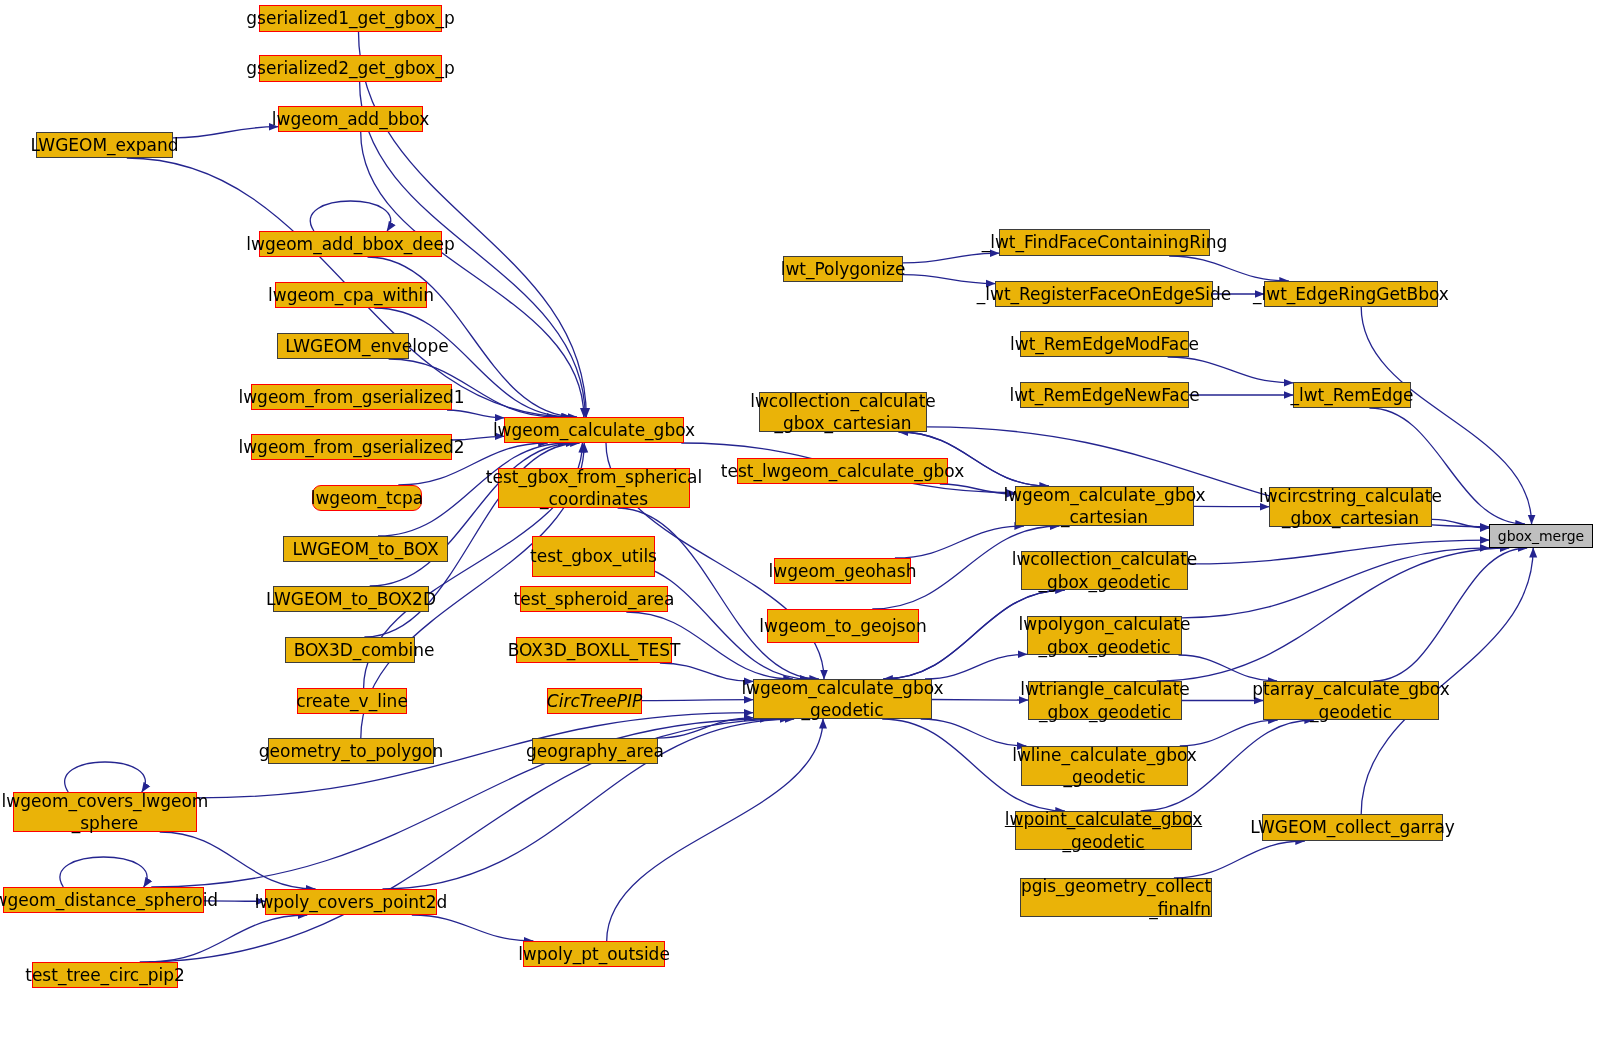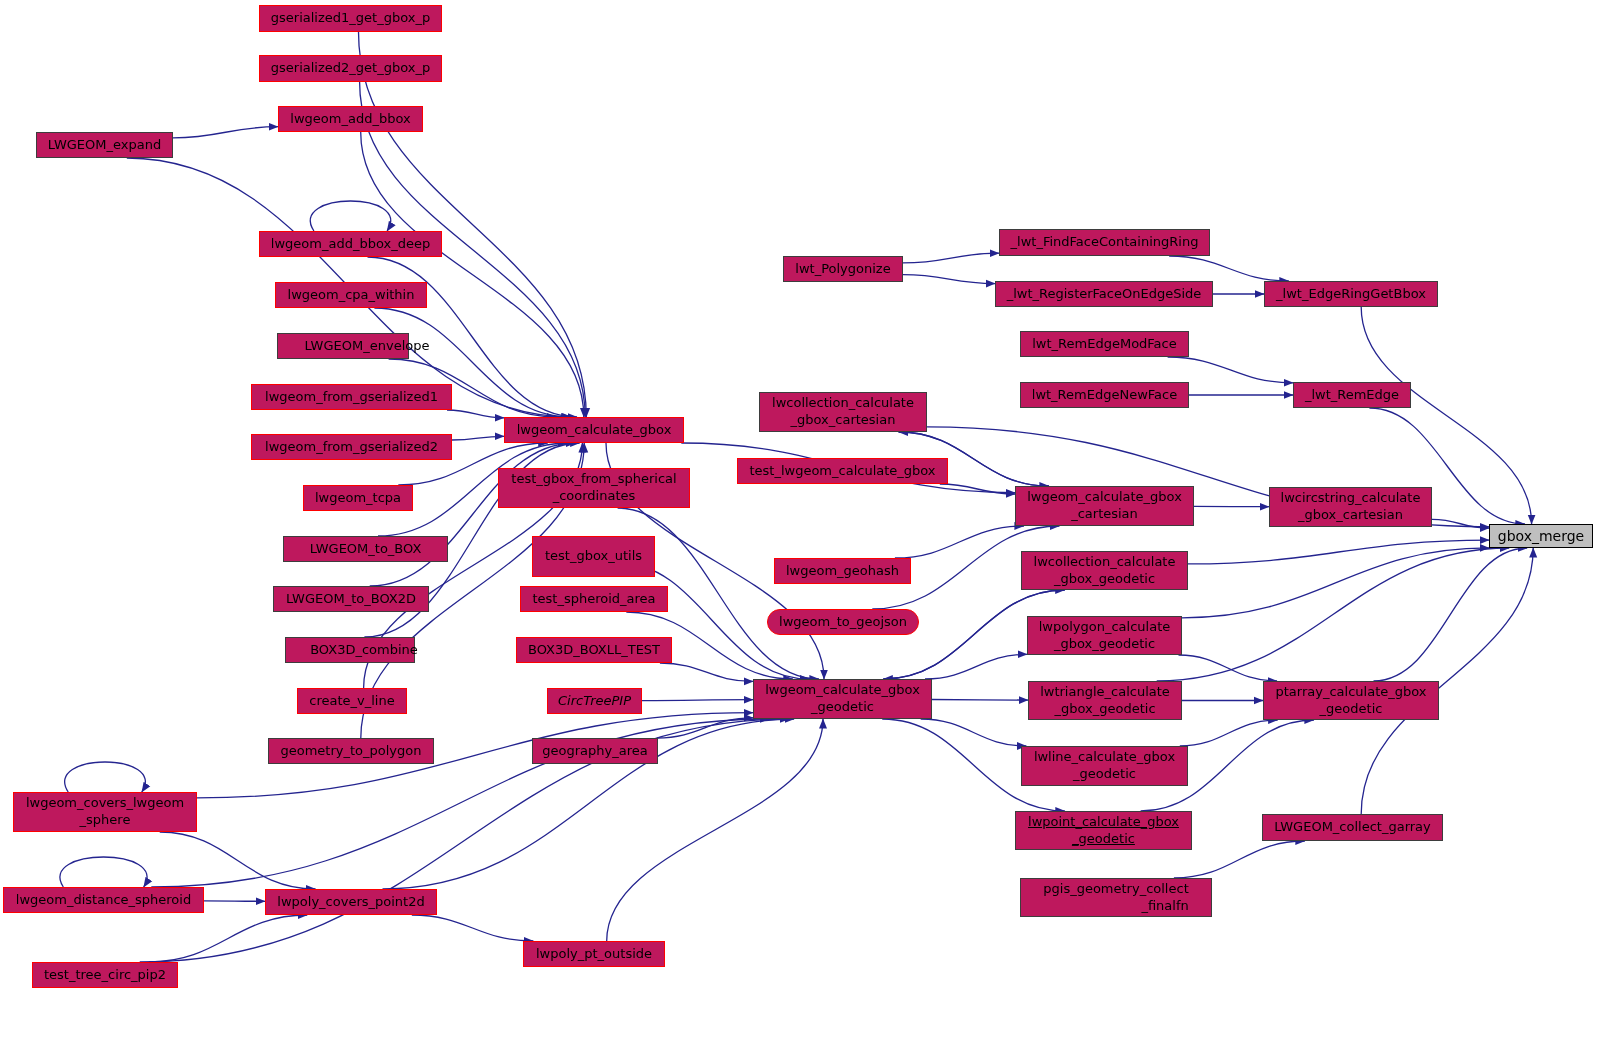--- a/index.html
+++ b/index.html
@@ -9,24 +9,24 @@
     background:#ffffff;
     font-family:"DejaVu Sans","Liberation Sans",sans-serif;
     overflow:hidden;
   }
   svg.edge-layer{position:absolute;left:0;top:0;width:1597px;height:1044px;}
   .node{
     position:absolute;
     box-sizing:border-box;
     display:flex;align-items:center;justify-content:center;
     text-align:center;
-    background:#be185d;
+    background:#eab308;
     border:1.5px solid #3d3d3d;
     color:#000000;
-    font-size:13px;
+    font-size:17px;
     line-height:1.3;
     white-space:pre-line;
     cursor:pointer;
   }
   .node.red{border-color:#fe0000;}
   .node.target{background:#bfbfbf;border:1.6px solid #000000;font-size:14px;}
 </style>
 </head>
 <body>
 
@@ -111,21 +111,21 @@
   <div id="node-layer">
       <div class="node red" style="left: 259px; top: 5px; width: 183px; height: 27px;">gserialized1_get_gbox_p</div>
       <div class="node red" style="left: 259px; top: 55px; width: 183px; height: 27px;">gserialized2_get_gbox_p</div>
       <div class="node red" style="left: 278px; top: 106px; width: 145px; height: 26px;">lwgeom_add_bbox</div>
       <div class="node" style="left: 36px; top: 132px; width: 137px; height: 26px;">LWGEOM_expand</div>
       <div class="node red" style="left: 259px; top: 231px; width: 183px; height: 26px;">lwgeom_add_bbox_deep</div>
       <div class="node red" style="left: 275px; top: 282px; width: 152px; height: 26px;">lwgeom_cpa_within</div>
       <div class="node" style="left: 277px; top: 333px; width: 132px; height: 26px; padding-left: 48px;">LWGEOM_envelope</div>
       <div class="node red" style="left: 251px; top: 384px; width: 201px; height: 26px;">lwgeom_from_gserialized1</div>
       <div class="node red" style="left: 251px; top: 434px; width: 201px; height: 26px;">lwgeom_from_gserialized2</div>
-      <div class="node red" style="left: 303px; top: 485px; width: 110px; height: 26px;">lwgeom_tcpa</div>
+      <div class="node red" style="left: 312px; top: 485px; width: 110px; height: 26px; border-radius: 9px;">lwgeom_tcpa</div>
       <div class="node" style="left: 283px; top: 536px; width: 165px; height: 26px;">LWGEOM_to_BOX</div>
       <div class="node" style="left: 273px; top: 586px; width: 156px; height: 26px;">LWGEOM_to_BOX2D</div>
       <div class="node" style="left: 285px; top: 637px; width: 130px; height: 26px; padding-left: 28px;">BOX3D_combine</div>
       <div class="node red" style="left: 297px; top: 688px; width: 110px; height: 26px;">create_v_line</div>
       <div class="node" style="left: 268px; top: 738px; width: 166px; height: 26px;">geometry_to_polygon</div>
       <div class="node red" style="left: 13px; top: 792px; width: 184px; height: 40px;">lwgeom_covers_lwgeom
 _sphere</div>
       <div class="node red" style="left: 3px; top: 887px; width: 201px; height: 26px;">lwgeom_distance_spheroid</div>
       <div class="node red" style="left: 32px; top: 962px; width: 146px; height: 26px;">test_tree_circ_pip2</div>
       <div class="node red" style="left: 265px; top: 889px; width: 172px; height: 26px;">lwpoly_covers_point2d</div>
@@ -136,21 +136,21 @@
       <div class="node red" style="left: 532px; top: 536px; width: 123px; height: 41px;">test_gbox_utils</div>
       <div class="node red" style="left: 520px; top: 586px; width: 148px; height: 26px;">test_spheroid_area</div>
       <div class="node red" style="left: 516px; top: 637px; width: 156px; height: 26px;">BOX3D_BOXLL_TEST</div>
       <div class="node red" style="left: 547px; top: 688px; width: 95px; height: 26px; font-style: italic;">CircTreePIP</div>
       <div class="node" style="left: 532px; top: 738px; width: 126px; height: 26px;">geography_area</div>
       <div class="node" style="left: 783px; top: 256px; width: 120px; height: 26px;">lwt_Polygonize</div>
       <div class="node" style="left: 759px; top: 392px; width: 168px; height: 40px;">lwcollection_calculate
 _gbox_cartesian</div>
       <div class="node red" style="left: 737px; top: 458px; width: 211px; height: 26px;">test_lwgeom_calculate_gbox</div>
       <div class="node red" style="left: 774px; top: 558px; width: 137px; height: 26px;">lwgeom_geohash</div>
-      <div class="node red" style="left: 767px; top: 609px; width: 152px; height: 26px; border-radius: 13px;">lwgeom_to_geojson</div>
+      <div class="node red" style="left: 767px; top: 609px; width: 152px; height: 34px;">lwgeom_to_geojson</div>
       <div class="node" style="left: 753px; top: 679px; width: 179px; height: 40px;">lwgeom_calculate_gbox
 _geodetic</div>
       <div class="node" style="left: 999px; top: 229px; width: 211px; height: 27px;">_lwt_FindFaceContainingRing</div>
       <div class="node" style="left: 995px; top: 281px; width: 218px; height: 26px;">_lwt_RegisterFaceOnEdgeSide</div>
       <div class="node" style="left: 1020px; top: 331px; width: 169px; height: 26px;">lwt_RemEdgeModFace</div>
       <div class="node" style="left: 1020px; top: 382px; width: 169px; height: 26px;">lwt_RemEdgeNewFace</div>
       <div class="node" style="left: 1015px; top: 486px; width: 179px; height: 40px;">lwgeom_calculate_gbox
 _cartesian</div>
       <div class="node" style="left: 1021px; top: 551px; width: 167px; height: 39px;">lwcollection_calculate
 _gbox_geodetic</div>

